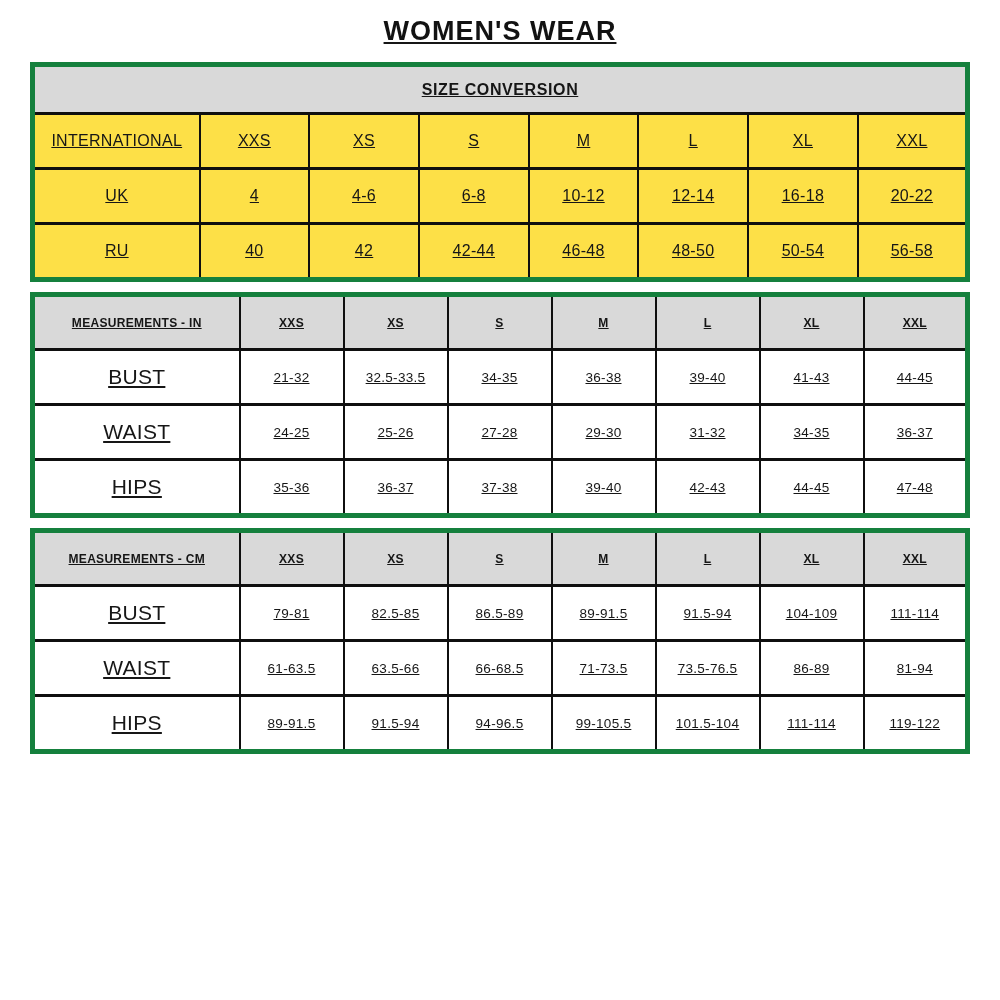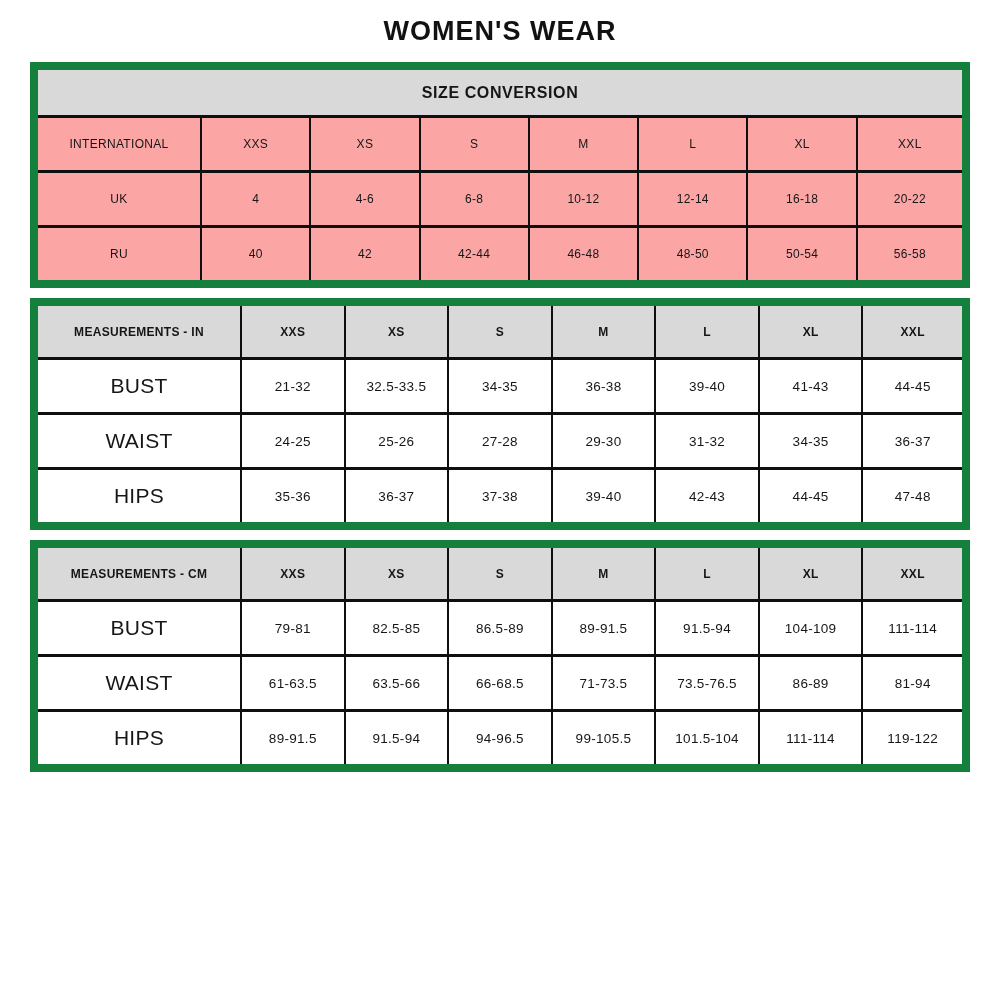--- a/index.html
+++ b/index.html
@@ -10,34 +10,35 @@
     height: 1000px;
     font-family: "Liberation Sans", sans-serif;
     color: #161616;
     -webkit-font-smoothing: antialiased;
   }
   .page {
     box-sizing: border-box;
     width: 1000px;
     height: 786px;
     padding: 12px 30px 8px 30px;
+    text-decoration: underline;
   }
   .page-title {
     margin: 4px 0 15px 0;
     text-align: center;
     font-size: 27px;
     font-weight: 700;
     letter-spacing: 1px;
     color: #121212;
   }
   table.tbl {
     width: 940px;
     table-layout: fixed;
     border-collapse: collapse;
-    border: 8px solid #15803d;
+    border: 5px solid #15803d;
   }
   table.tbl th, table.tbl td {
     border-left: 2px solid #0f0f0f;
     border-right: 2px solid #0f0f0f;
     border-top: 3px solid #0f0f0f;
     border-bottom: 3px solid #0f0f0f;
     text-align: center;
     vertical-align: middle;
     padding: 0;
     letter-spacing: 0.3px;
@@ -45,22 +46,22 @@
   
   .t1 .banner {
     height: 45px;
     background: #d9d9d9;
     font-size: 16px;
     font-weight: 700;
     letter-spacing: 0.6px;
   }
   .t1 tbody td {
     height: 52px;
-    font-size: 12px;
-    background: #fca5a5;
+    font-size: 16px;
+    background: #fde047;
   }
   .t1 col.c0  { width: 167px; }
   
   .t2 { margin-top: 10px; }
   .t2 thead th {
     height: 51px;
     background: #d9d9d9;
     font-size: 12px;
     font-weight: 700;
   }

